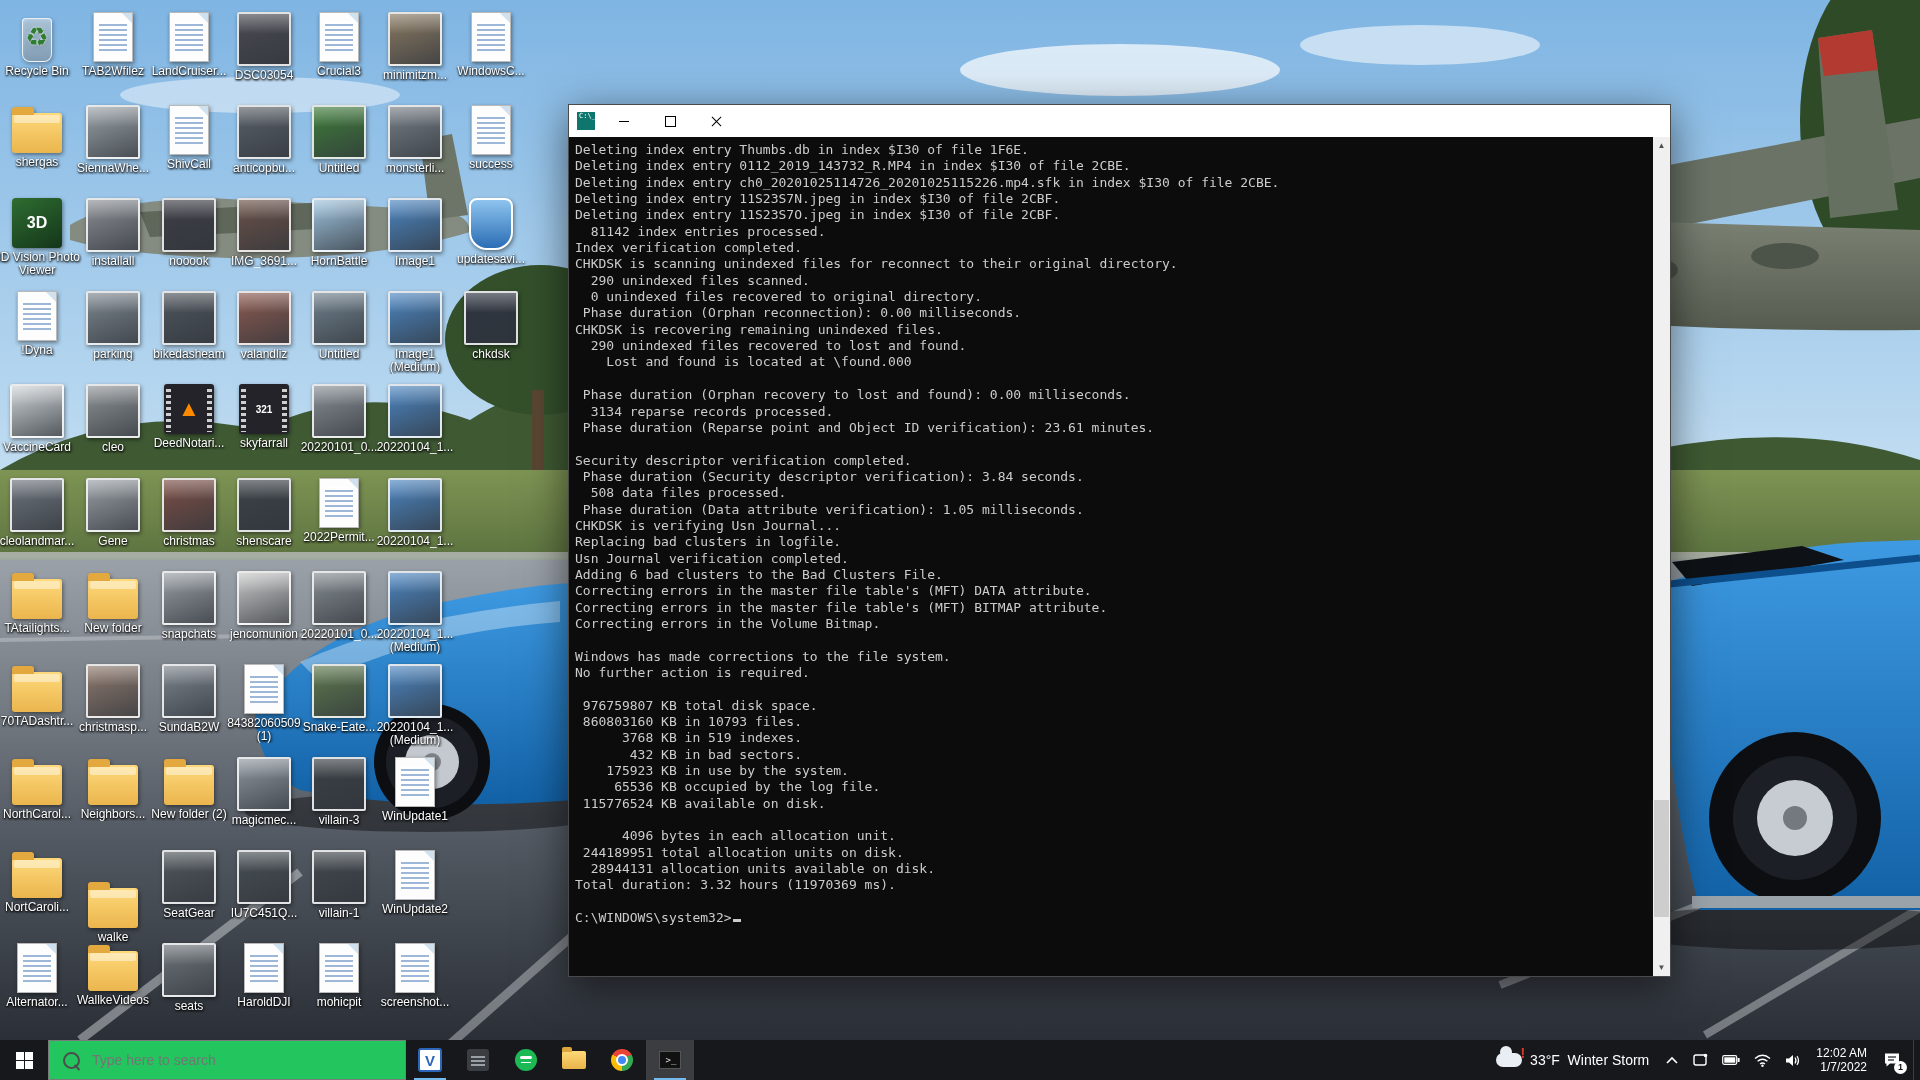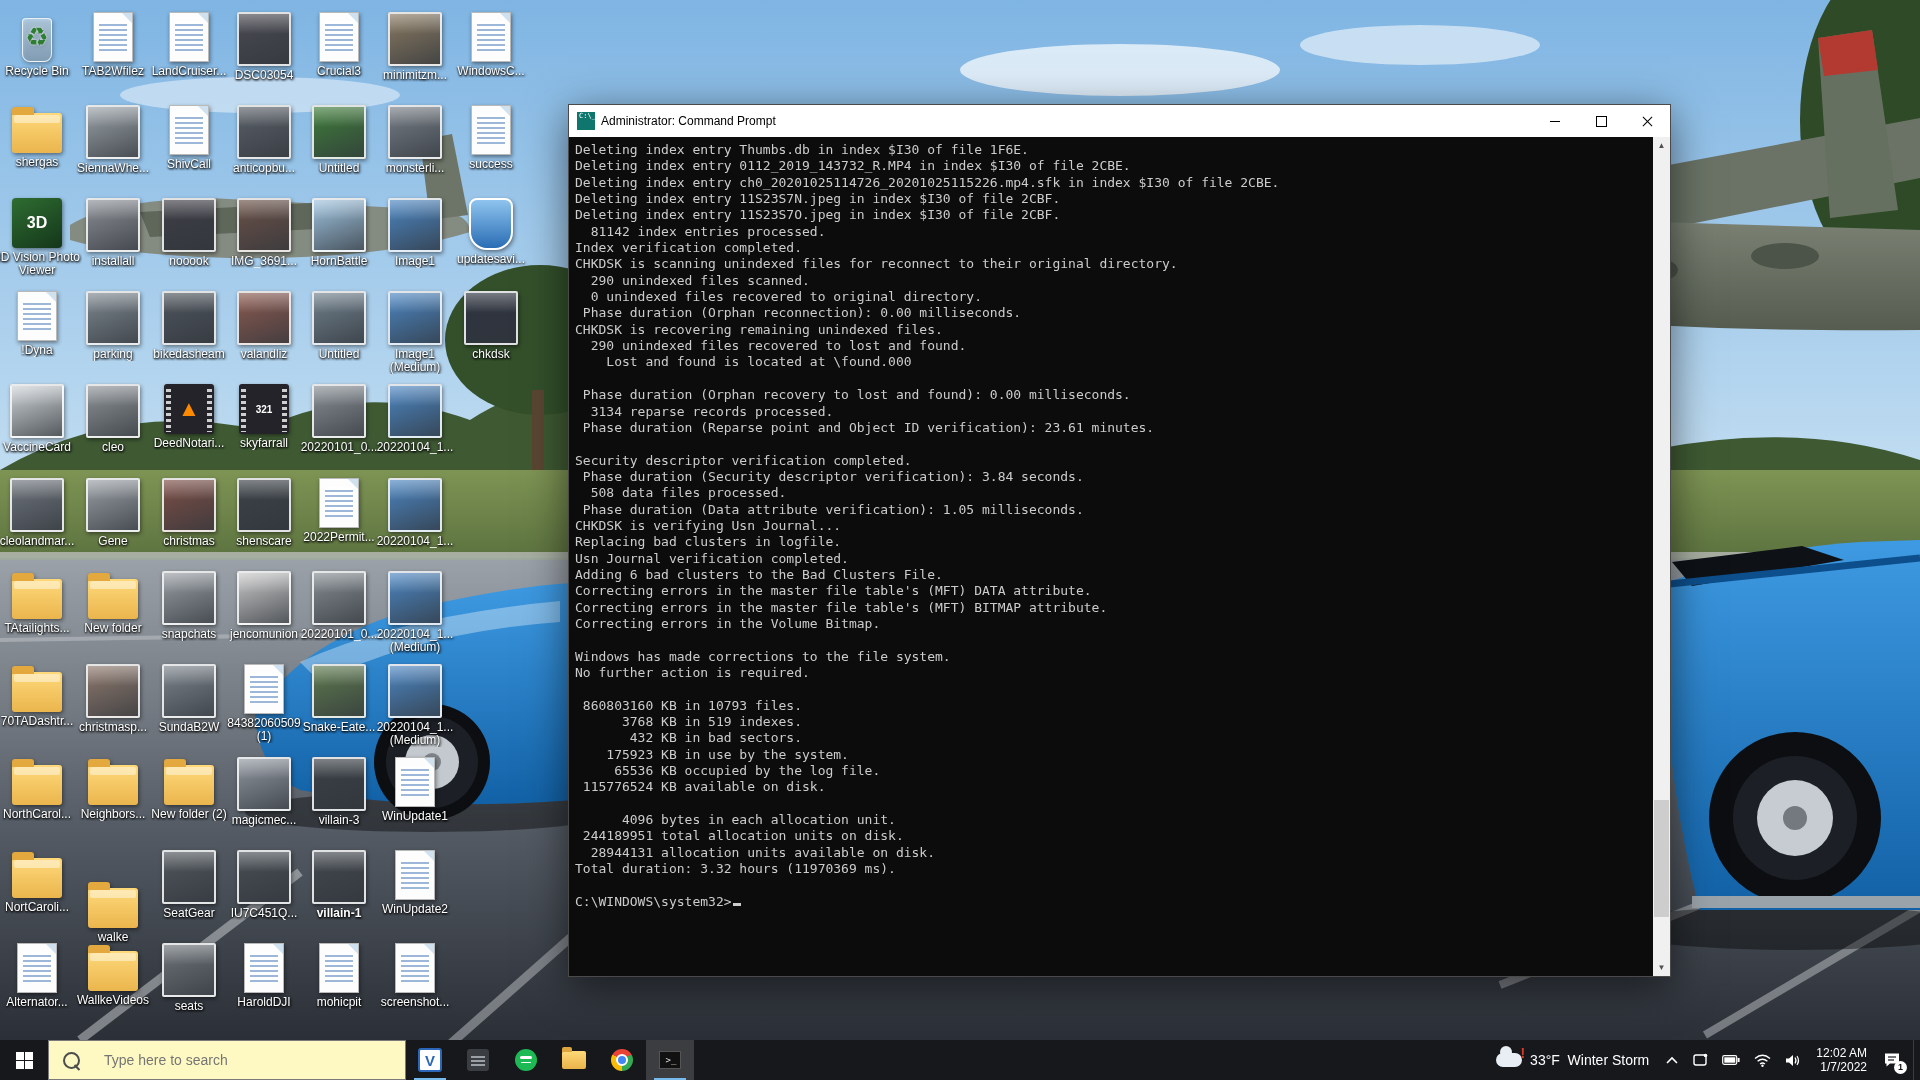--- a/index.html
+++ b/index.html
@@ -81,21 +81,21 @@
       display:flex;align-items:center;justify-content:center;}
   .sb-up{top:0}.sb-down{bottom:0}
   #sb-thumb{position:absolute;left:1px;width:15px;top:79%;height:14%;background:#cdcdcd;}
 
   
   #taskbar{position:absolute;left:0;bottom:0;width:1920px;height:40px;background:#16181c;z-index:10;
       display:flex;align-items:stretch;color:#fff;}
   #start-btn{width:48px;display:flex;align-items:center;justify-content:center;}
   #start-logo{display:grid;grid-template-columns:8px 8px;grid-template-rows:8px 8px;gap:1px;}
   #start-logo span{background:#fff;}
-  #search-box{width:358px;background:#fef9c3;display:flex;align-items:center;border:1px solid #7a7a7a;box-sizing:border-box;gap:12px;}
+  #search-box{width:358px;background:#22c55e;display:flex;align-items:center;border:1px solid #7a7a7a;box-sizing:border-box;}
   #search-icon{width:13px;height:13px;border:2px solid #4d4d4d;border-radius:50%;position:relative;margin:0 10px 0 14px;}
   #search-icon::after{content:"";position:absolute;width:2px;height:7px;background:#4d4d4d;
       left:11px;top:10px;transform:rotate(-45deg);}
   #search-text{color:#555;font-size:14px;border:none;outline:none;background:transparent;width:250px;
       font-family:"Liberation Sans",sans-serif;}
   .tb-app{width:48px;display:flex;align-items:center;justify-content:center;position:relative;}
   .tb-app.active::after{content:"";position:absolute;bottom:0;left:8px;right:8px;height:2px;background:#76b9ed;}
   .tb-app.focused{background:rgba(255,255,255,.16);}
   .appglyph{width:24px;height:24px;display:flex;align-items:center;justify-content:center;}
   .ag-v{background:#fff;border:2px solid #2b66b8;border-radius:3px;color:#2b66b8;font-weight:bold;font-size:15px;width:20px;height:20px;}
@@ -460,21 +460,21 @@
         <div class="ilabel">walke</div>
       </div>
       <div class="desk-icon" style="left: 144px; top: 850px;">
         <div class="glyph kind-image" style="--tint: #50565c;"></div>
         <div class="ilabel">SeatGear</div>
       </div>
       <div class="desk-icon" style="left: 219px; top: 850px;">
         <div class="glyph kind-image" style="--tint: #474e54;"></div>
         <div class="ilabel">IU7C451Q...</div>
       </div>
-      <div class="desk-icon" style="left: 294px; top: 850px; font-weight: bold;">
+      <div class="desk-icon" style="left: 294px; top: 850px;">
         <div class="glyph kind-image" style="--tint: #42484e;"></div>
         <div class="ilabel">villain-1</div>
       </div>
       <div class="desk-icon" style="left: 370px; top: 850px;">
         <div class="glyph kind-doc"></div>
         <div class="ilabel">WinUpdate2</div>
       </div>
       <div class="desk-icon" style="left: -8px; top: 943px;">
         <div class="glyph kind-doc"></div>
         <div class="ilabel">Alternator...</div>
@@ -497,21 +497,20 @@
       </div>
       <div class="desk-icon" style="left: 370px; top: 943px;">
         <div class="glyph kind-doc"></div>
         <div class="ilabel">screenshot...</div>
       </div>
     </div>
 
   <div id="cmd-window">
     <div id="titlebar">
       <div id="cmd-title-icon">C:\_</div>
-      <div id="cmd-title">Administrator: Command Prompt</div>
       <div class="tb-btn">
           <div class="glyph-min"></div>
         </div>
       <div class="tb-btn">
           <div class="glyph-max"></div>
         </div>
       <div class="tb-btn">
           <div class="glyph-close"></div>
         </div>
     </div>
@@ -543,20 +542,21 @@
         <div class="tline">Replacing bad clusters in logfile.</div>
         <div class="tline">Usn Journal verification completed.</div>
         <div class="tline">Adding 6 bad clusters to the Bad Clusters File.</div>
         <div class="tline">Correcting errors in the master file table's (MFT) DATA attribute.</div>
         <div class="tline">Correcting errors in the master file table's (MFT) BITMAP attribute.</div>
         <div class="tline">Correcting errors in the Volume Bitmap.</div>
         <div class="tline"> </div>
         <div class="tline">Windows has made corrections to the file system.</div>
         <div class="tline">No further action is required.</div>
         <div class="tline"> </div>
+        <div class="tline"> 976759807 KB total disk space.</div>
         <div class="tline"> 860803160 KB in 10793 files.</div>
         <div class="tline">      3768 KB in 519 indexes.</div>
         <div class="tline">       432 KB in bad sectors.</div>
         <div class="tline">    175923 KB in use by the system.</div>
         <div class="tline">     65536 KB occupied by the log file.</div>
         <div class="tline"> 115776524 KB available on disk.</div>
         <div class="tline"> </div>
         <div class="tline">      4096 bytes in each allocation unit.</div>
         <div class="tline"> 244189951 total allocation units on disk.</div>
         <div class="tline">  28944131 allocation units available on disk.</div>

